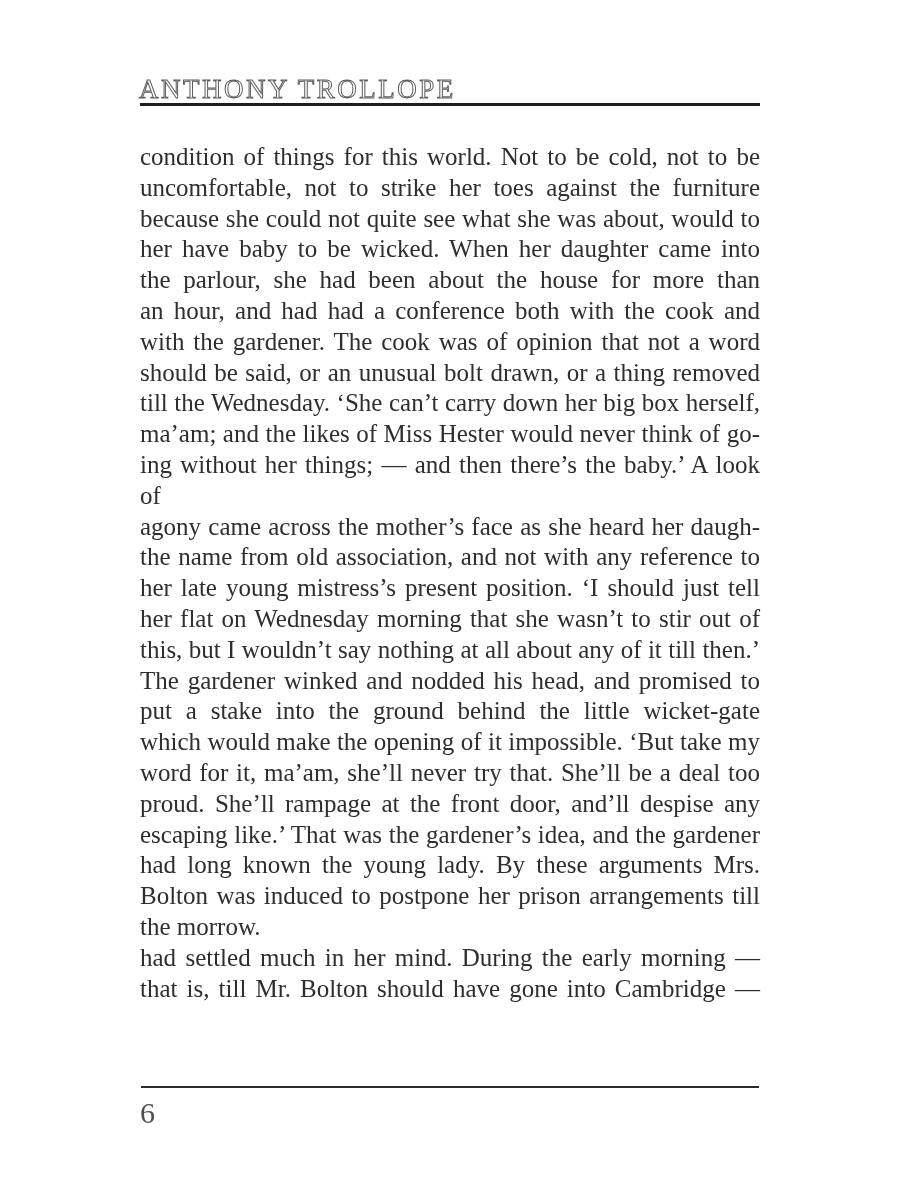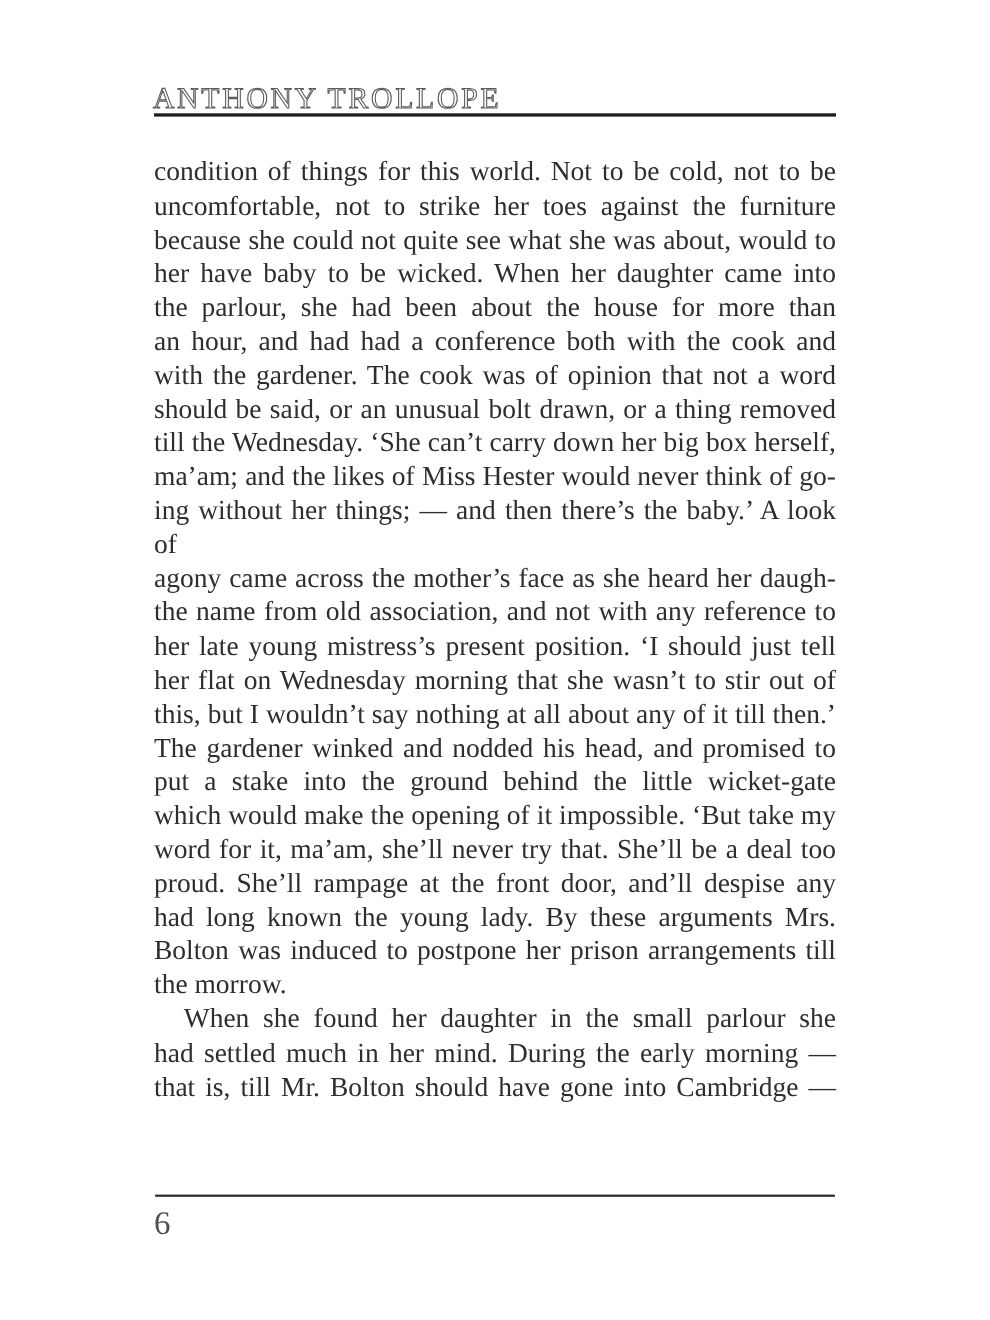--- a/index.html
+++ b/index.html
@@ -113,24 +113,24 @@
       <div class="line">agony came across the mother’s face as she heard her daugh-</div>
       <div class="line">the name from old association, and not with any reference to</div>
       <div class="line">her late young mistress’s present position. ‘I should just tell</div>
       <div class="line">her flat on Wednesday morning that she wasn’t to stir out of</div>
       <div class="line">this, but I wouldn’t say nothing at all about any of it till then.’</div>
       <div class="line">The gardener winked and nodded his head, and promised to</div>
       <div class="line">put a stake into the ground behind the little wicket-gate</div>
       <div class="line">which would make the opening of it impossible. ‘But take my</div>
       <div class="line">word for it, ma’am, she’ll never try that. She’ll be a deal too</div>
       <div class="line">proud. She’ll rampage at the front door, and’ll despise any</div>
+      <div class="line">escaping like.’ That was the gardener’s idea, and the gardener</div>
       <div class="line">had long known the young lady. By these arguments Mrs.</div>
       <div class="line">Bolton was induced to postpone her prison arrangements till</div>
       <div class="line no-j">the morrow.</div>
-      <div class="line indent">When she found her daughter in the small parlour she</div>
       <div class="line">had settled much in her mind. During the early morning —</div>
       <div class="line">that is, till Mr. Bolton should have gone into Cambridge —</div>
     </div>
 
   <div class="footer-rule"></div>
 
   <div class="page-number">6</div>
 
 </div>
 

